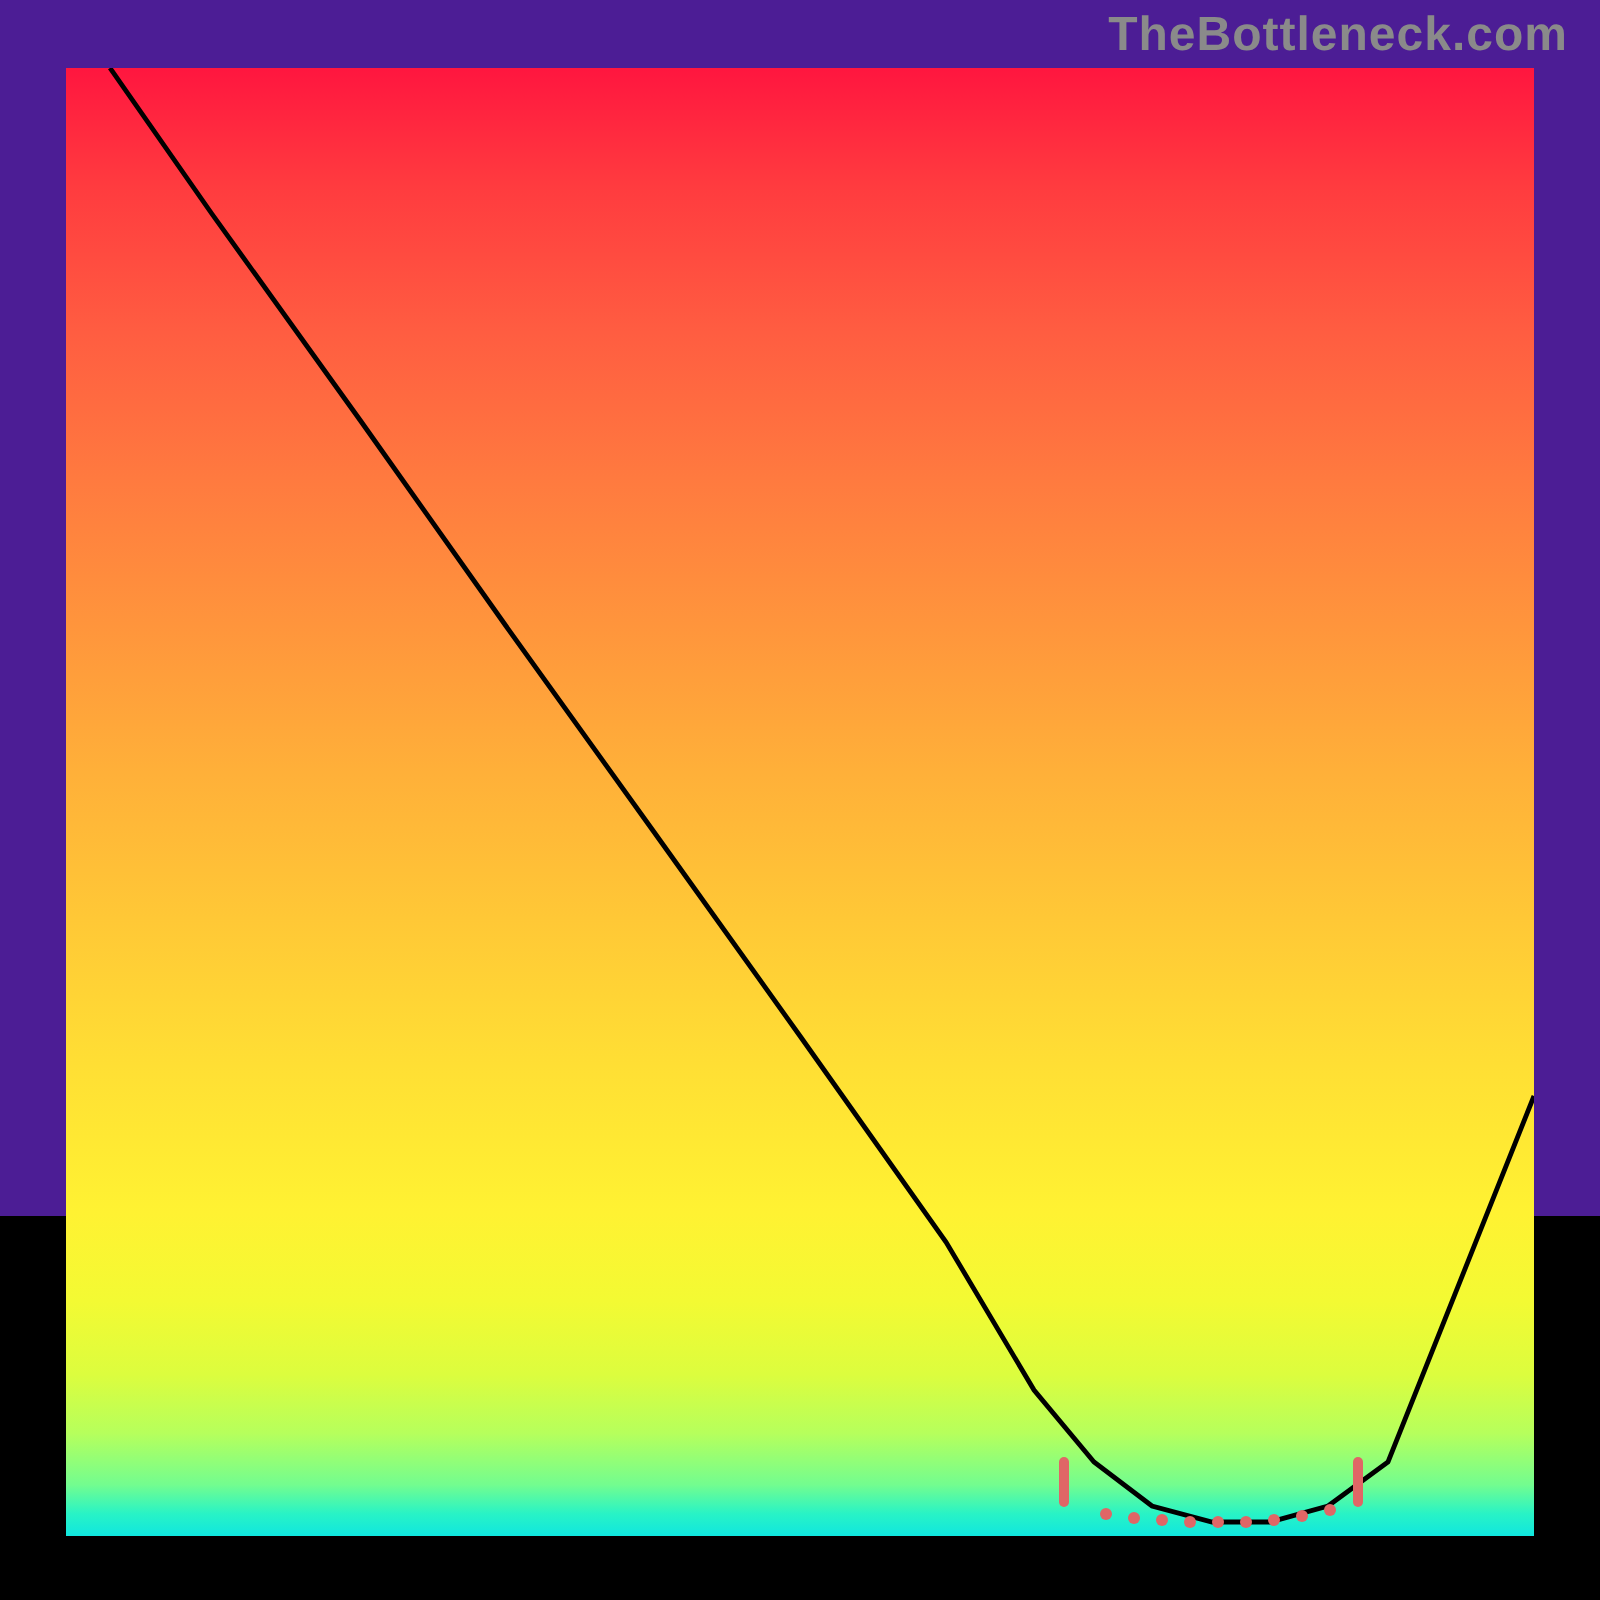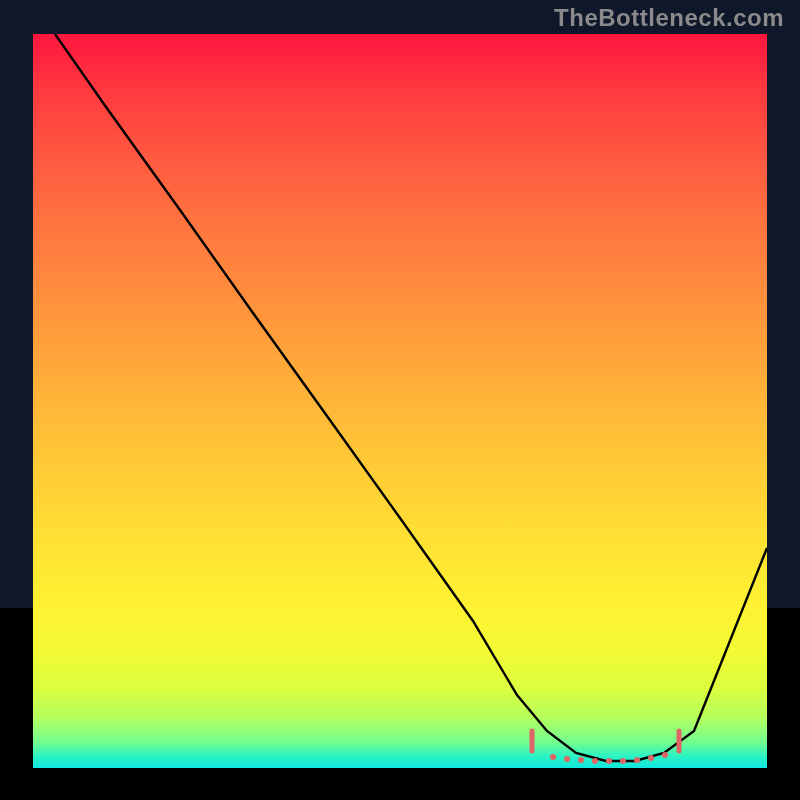--- a/index.html
+++ b/index.html
@@ -9,21 +9,21 @@
     height: 800px;
     background: #000;
     overflow: hidden;
   }
   .frame {
     position: absolute;
     top: 0;
     left: 0;
     width: 800px;
     height: 608px;
-    background: #0f172a;
+    background: #4c1d95;
   }
   .watermark {
     position: absolute;
     top: 4px;
     right: 16px;
     font-family: Arial, Helvetica, sans-serif;
     font-size: 24px;
     font-weight: 600;
     color: #8a8a8a;
     letter-spacing: 0.5px;

